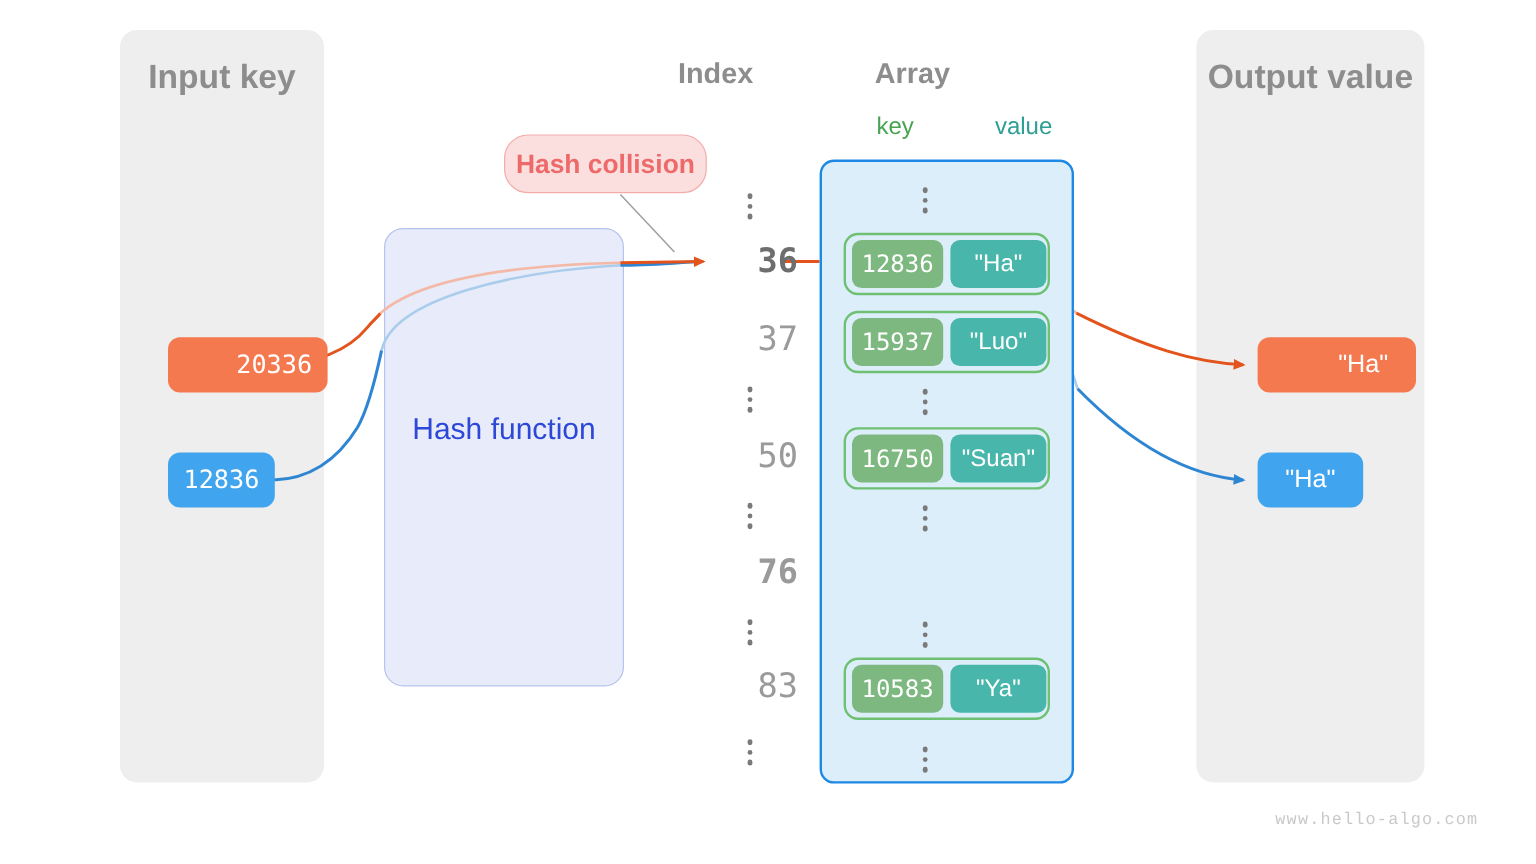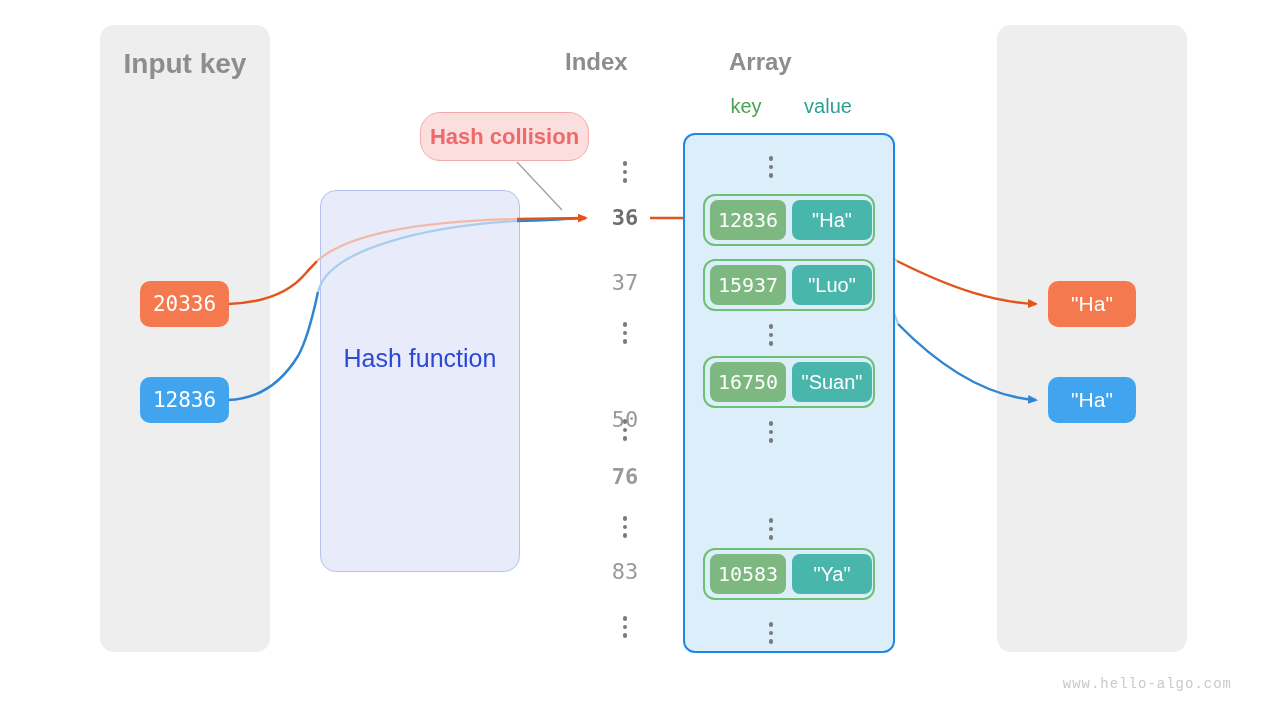--- a/index.html
+++ b/index.html
@@ -19,37 +19,37 @@
   .panel{position:absolute;background:var(--panel-gray);border-radius:14px;}
   .panel-title{position:absolute;text-align:center;font-size:28px;font-weight:bold;color:var(--title-gray);}
   .col-title{position:absolute;font-size:24px;font-weight:bold;color:var(--title-gray);width:120px;}
   .kv-header{position:absolute;width:90px;text-align:center;font-size:20px;}
   .badge{
     position:absolute;border-radius:10px;display:flex;align-items:center;justify-content:center;
     color:#fff;
   }
   .badge.mono{font-family:"DejaVu Sans Mono",monospace;font-size:21px;}
   .badge.sans{font-size:21px;}
-  .badge.orange{background:var(--orange);}
+  .badge.orange{background:var(--orange);padding-left:44px;}
   .badge.blue{background:var(--blue);}
   .hash-box{
     position:absolute;left:320px;top:190px;width:200px;height:382px;
     background:var(--hash-fill);border:1.5px solid var(--hash-border);border-radius:16px;box-sizing:border-box;
   }
   .hash-name{position:absolute;left:320px;top:344px;width:200px;text-align:center;font-size:25px;color:var(--hash-text);}
   .hash-formula{position:absolute;left:320px;top:392px;width:200px;text-align:center;font-size:26px;font-weight:bold;color:var(--hash-text);letter-spacing:0.5px;}
   .collision{
     position:absolute;left:420px;top:112px;width:169px;height:49px;box-sizing:border-box;
     background:var(--collision-fill);border:1.5px solid var(--collision-border);border-radius:20px;
     display:flex;align-items:center;justify-content:center;
     font-size:22px;font-weight:bold;color:var(--collision-red);
   }
   .idx{
-    position:absolute;left:585px;width:80px;text-align:center;
-    font-family:"DejaVu Sans Mono",monospace;font-size:22px;color:var(--idx-gray);line-height:28px;
+    position:absolute;left:585px;width:80px;text-align:right;
+    font-family:"DejaVu Sans Mono",monospace;font-size:28px;color:var(--idx-gray);line-height:28px;
   }
   .idx.hl{color:var(--idx-dark);font-weight:bold;}
   .dots{position:absolute;display:flex;flex-direction:column;align-items:center;gap:4px;width:80px;}
   .dots i{display:block;width:4.5px;height:4.5px;border-radius:50%;background:var(--dot-gray);}
   .array-panel{
     position:absolute;left:683px;top:133px;width:212px;height:520px;box-sizing:border-box;
     background:var(--array-fill);border:2px solid var(--array-border);border-radius:12px;
   }
   .pair{
     position:absolute;left:18px;width:172px;height:52px;box-sizing:border-box;
@@ -106,25 +106,26 @@
     <path d="M683,218 L702,218" stroke="#f3b8a6" stroke-width="2.2" fill="none"></path>
 
     <path d="M858,238 C878,247 890,254 897,261" stroke="#f3b8a6" stroke-width="2.2" fill="none"></path>
     <path d="M897,261 C955,290 995,302 1036,304" stroke="#e2541b" stroke-width="2.5" fill="none" marker-end="url(#ah-orange)"></path>
 
     <path d="M862,248 C878,272 890,298 898,324" stroke="#aacdec" stroke-width="2.2" fill="none"></path>
     <path d="M898,324 C945,372 992,397 1036,400" stroke="#2e86d3" stroke-width="2.5" fill="none" marker-end="url(#ah-blue)"></path>
   </svg>
 
   <div class="panel-title" style="left:100px;top:48px;width:170px;">Input key</div>
+  <div class="panel-title" style="left:997px;top:48px;width:190px;">Output value</div>
   <div class="col-title" style="left:565px;top:48px;">Index</div>
   <div class="col-title" style="left:729px;top:48px;">Array</div>
 
   <div class="kv-header key-h" style="left:701px;top:95px;">key</div>
-  <div class="kv-header value-h" style="left:783px;top:95px;">value</div>
+  <div class="kv-header value-h" style="left:808px;top:95px;">value</div>
 
   <div class="collision">Hash collision</div>
 
   <div class="hash-name">Hash function</div>
 
   <div class="badge mono orange" style="left:140px;top:281px;width:89px;height:46px;">20336</div>
   <div class="badge mono blue" style="left:140px;top:377px;width:89px;height:46px;">12836</div>
 
   <div class="badge sans orange" style="left:1048px;top:281px;width:88px;height:46px;">"Ha"</div>
   <div class="badge sans blue" style="left:1048px;top:377px;width:88px;height:46px;">"Ha"</div>
@@ -134,21 +135,21 @@
       <i></i>
       <i></i>
     </div>
   <div class="idx hl" style="top:204px;">36</div>
   <div class="idx" style="top:269px;">37</div>
   <div class="dots" style="left:585px;top:322px;">
       <i></i>
       <i></i>
       <i></i>
     </div>
-  <div class="idx" style="top:366px;margin-top:40px;">50</div>
+  <div class="idx" style="top:366px;">50</div>
   <div class="dots" style="left:585px;top:419px;">
       <i></i>
       <i></i>
       <i></i>
     </div>
   <div class="idx" style="top:463px;font-weight:bold;">76</div>
   <div class="dots" style="left:585px;top:516px;">
       <i></i>
       <i></i>
       <i></i>

